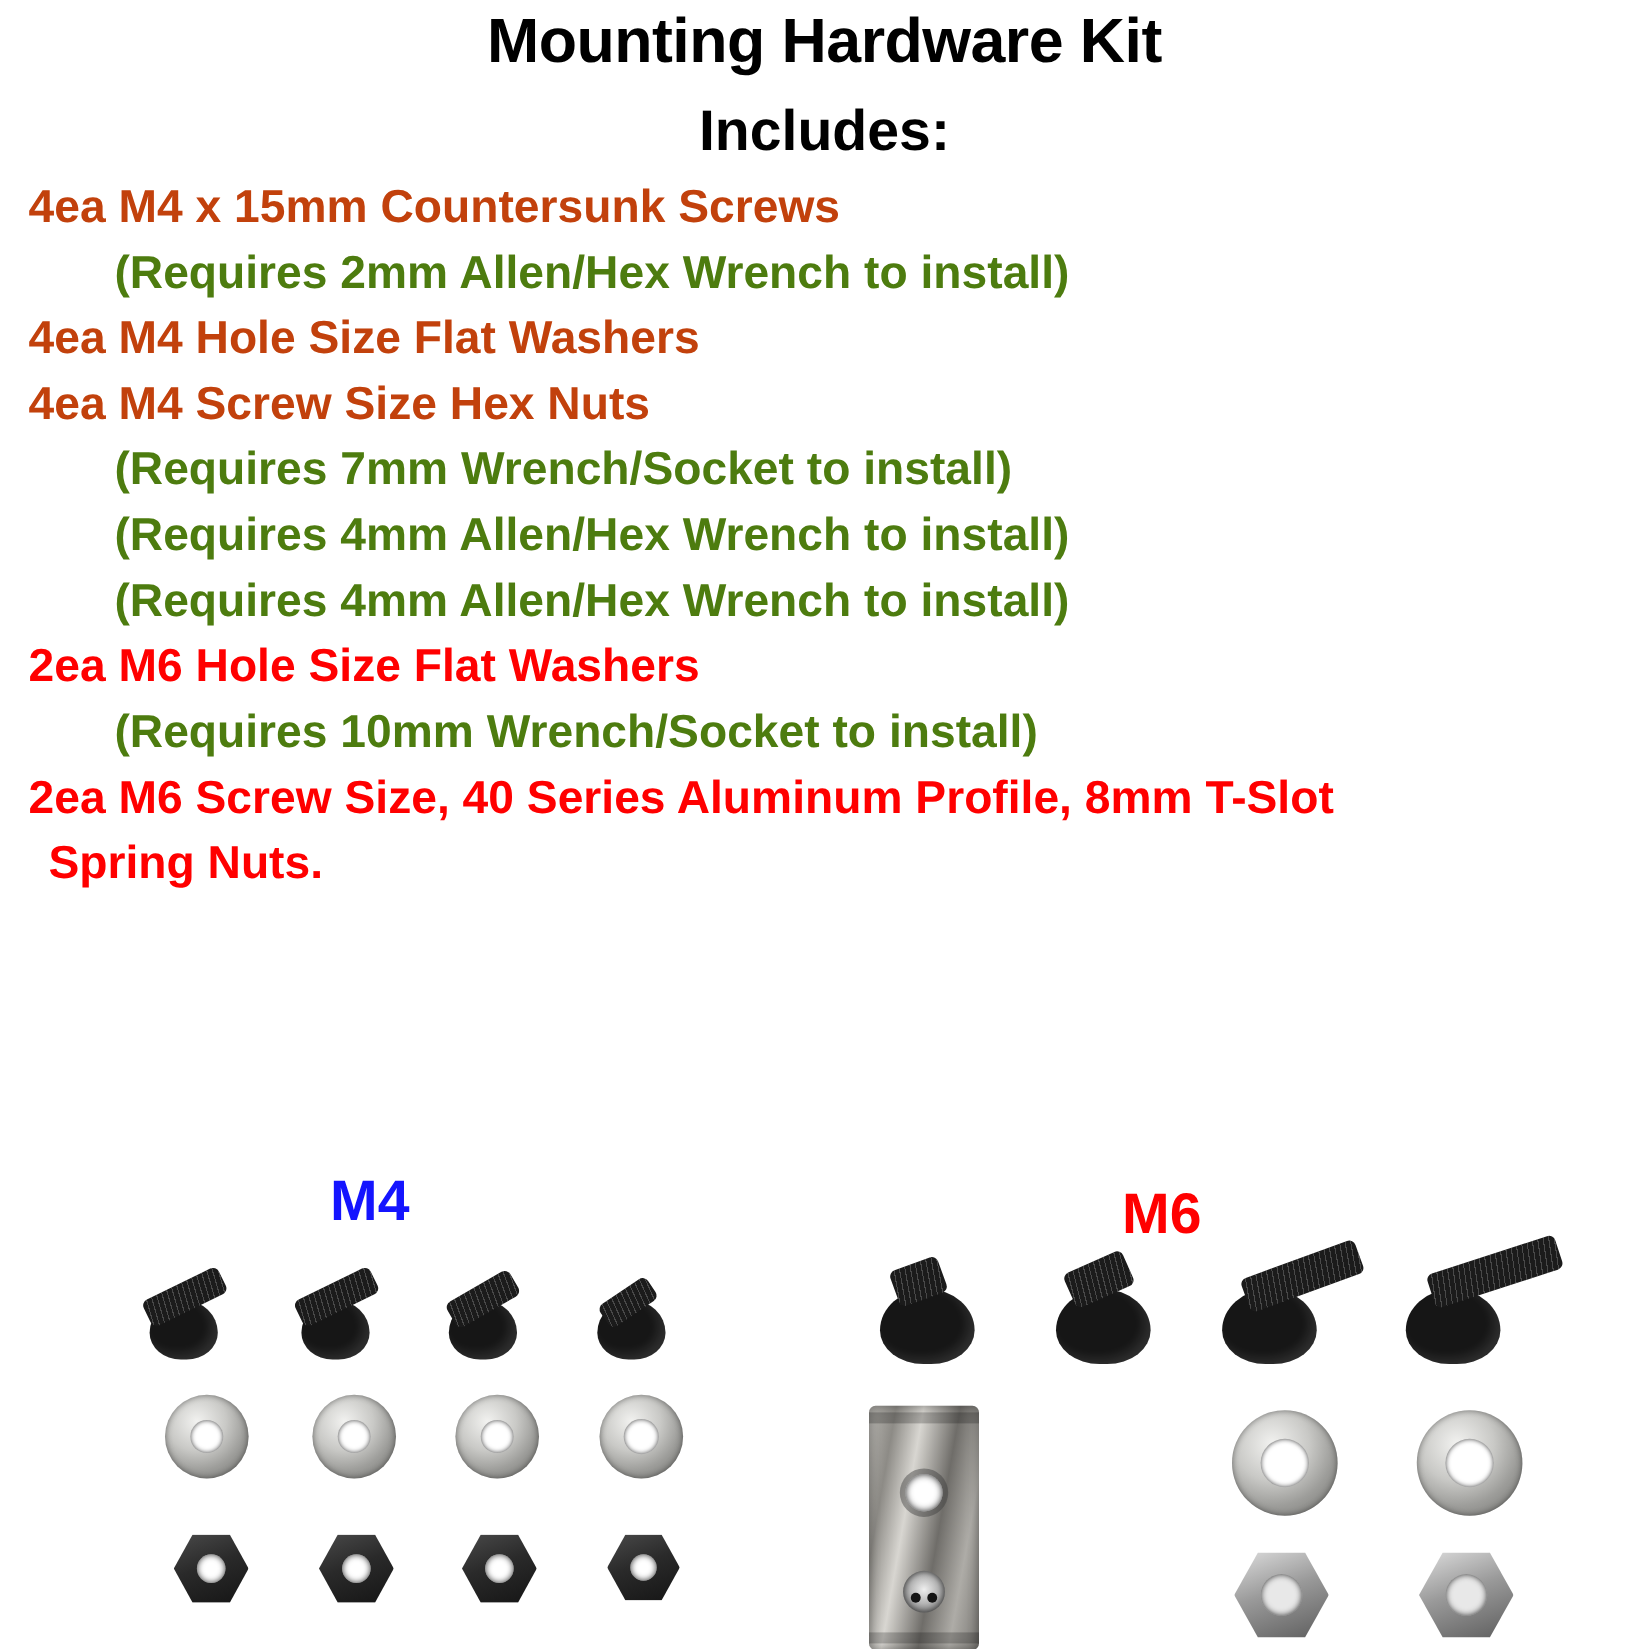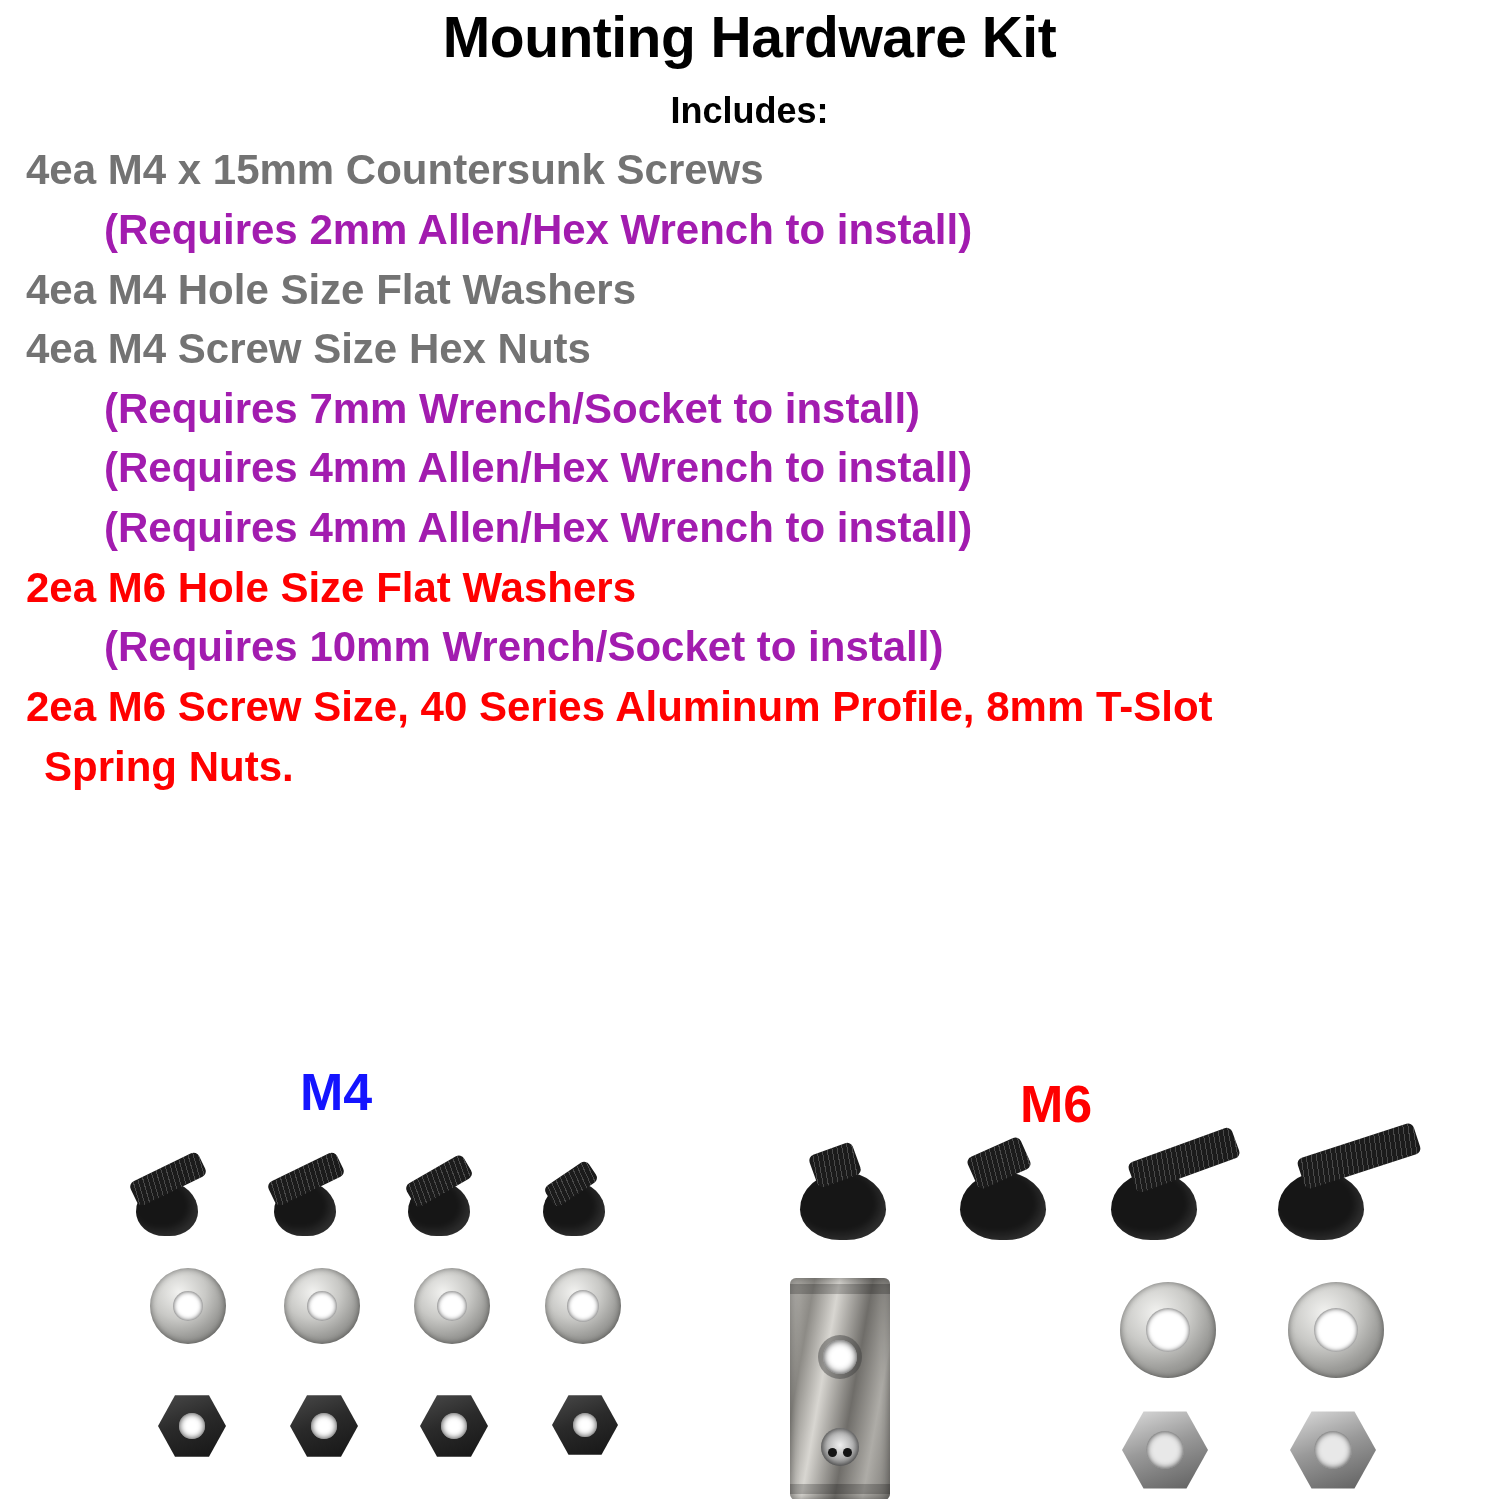--- a/index.html
+++ b/index.html
@@ -27,41 +27,41 @@
     text-align: center;
     font-size: 57px;
     font-weight: bold;
     letter-spacing: -0.5px;
     margin: 6px 0 0 0;
     line-height: 1.1;
   }
 
   .includes {
     text-align: center;
-    font-size: 36px;
+    font-size: 52px;
     font-weight: bold;
     margin: 22px 0 10px 0;
     line-height: 1.1;
   }
 
   .list {
     padding: 0 22px 0 26px;
   }
 
   .line {
     font-size: 42px;
     font-weight: bold;
     line-height: 1.42;
     white-space: nowrap;
   }
 
-  .line.m4 { color: #737373; }
+  .line.m4 { color: #c2410c; }
   .line.m6 { color: #ff0000; }
   .line.note {
-    color: #a21caf;
+    color: #4d7c0f;
     padding-left: 78px;
   }
   .line.wrap {
     white-space: normal;
   }
   .line.wrap .cont {
     display: block;
     padding-left: 18px;
   }
 

